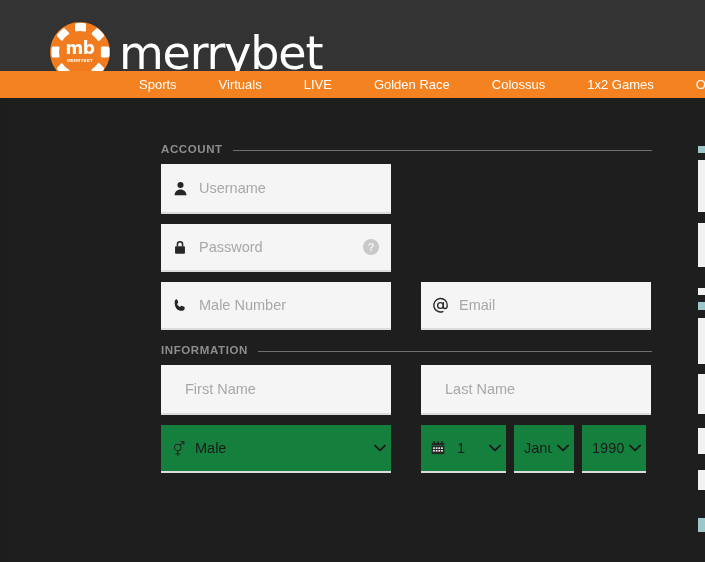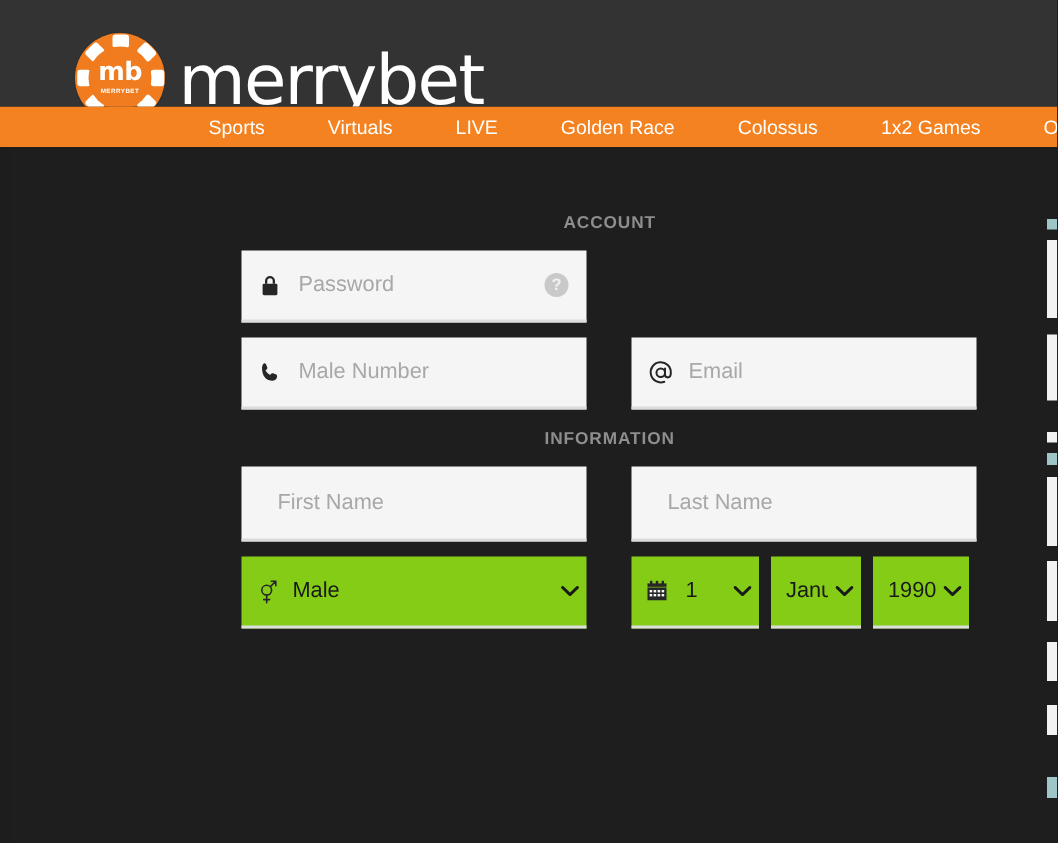--- a/index.html
+++ b/index.html
@@ -146,21 +146,20 @@
     left: 161px;
     top: 45px;
     width: 491px;
   }
 
   
   .section-head {
     display: flex;
     align-items: center;
     margin-bottom: 9px;
-    flex-direction: column;
   }
   .section-head .label {
     color: #8e8e8e;
     font-size: 11.5px;
     font-weight: bold;
     letter-spacing: 0.6px;
     white-space: nowrap;
     font-family: "Liberation Sans", sans-serif;
   }
   .section-head .rule {
@@ -226,21 +225,21 @@
     align-items: center;
     justify-content: center;
     line-height: 1;
     cursor: pointer;
     font-family: "Liberation Sans", sans-serif;
   }
 
   
   .sel {
     position: relative;
-    background: #84cc16;
+    background: #15803d;
     border: 0;
     border-bottom: 2px solid #dcdcdc;
     height: 48px;
     box-sizing: border-box;
     display: flex;
     align-items: center;
     cursor: pointer;
     overflow: hidden;
   }
   .sel .ic {
@@ -357,20 +356,31 @@
       <div class="rail-chunk rail-tint" style="top:420px;height:14px;"></div>
     </div>
 
     <div class="form-wrap">
 
       <div class="section-head">
         <div class="label">ACCOUNT</div>
         <div class="rule"></div>
       </div>
 
+      <div class="row single">
+        <div class="field tall">
+          <span class="ic">
+            <svg width="17" height="17" viewBox="0 0 24 24" fill="#262626">
+              <circle cx="12" cy="7" r="4.3"></circle>
+              <path d="M3.6 21.5c0-4.9 3.8-8.2 8.4-8.2s8.4 3.3 8.4 8.2z"></path>
+            </svg>
+          </span>
+          <span class="ph">Username</span>
+        </div>
+      </div>
 
       <div class="row">
         <div class="field">
           <span class="ic">
             <svg width="16" height="17" viewBox="0 0 24 24" fill="#262626">
               <path d="M7 10V7.2a5 5 0 0 1 10 0V10h-2.3V7.2a2.7 2.7 0 0 0-5.4 0V10z"></path>
               <rect x="4.6" y="10" width="14.8" height="11.4" rx="1.4"></rect>
             </svg>
           </span>
           <span class="ph">Password</span>

